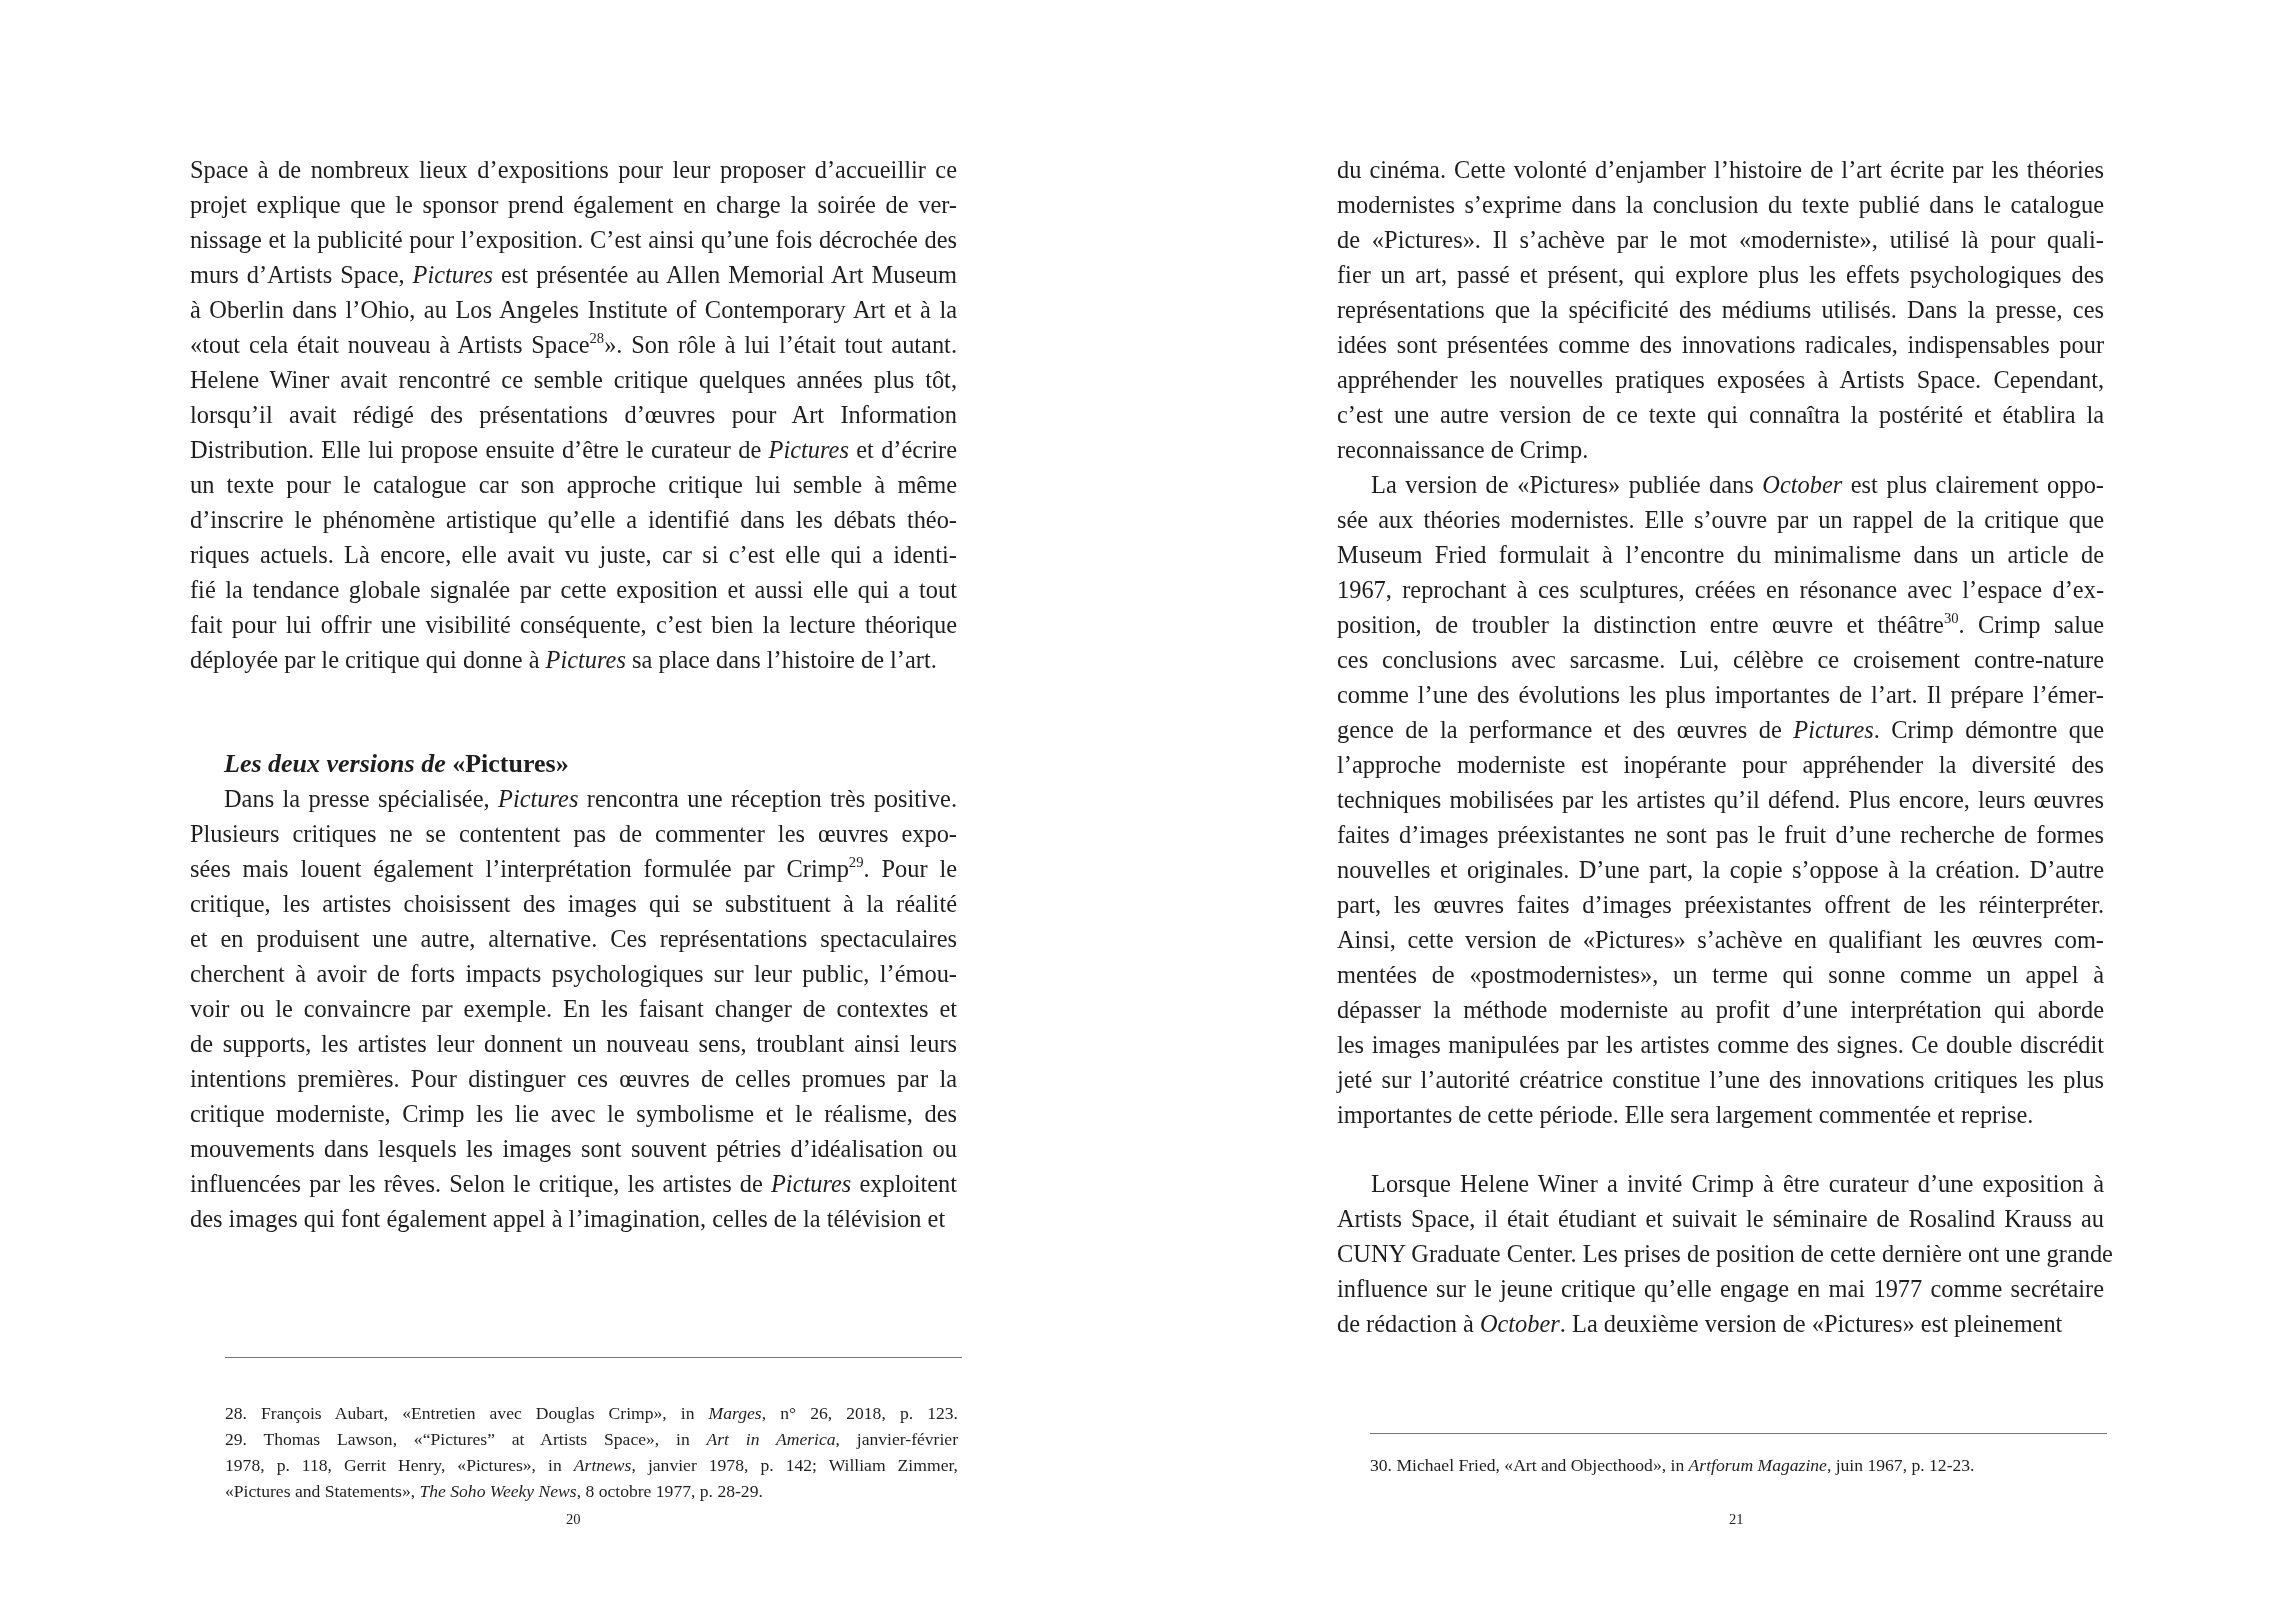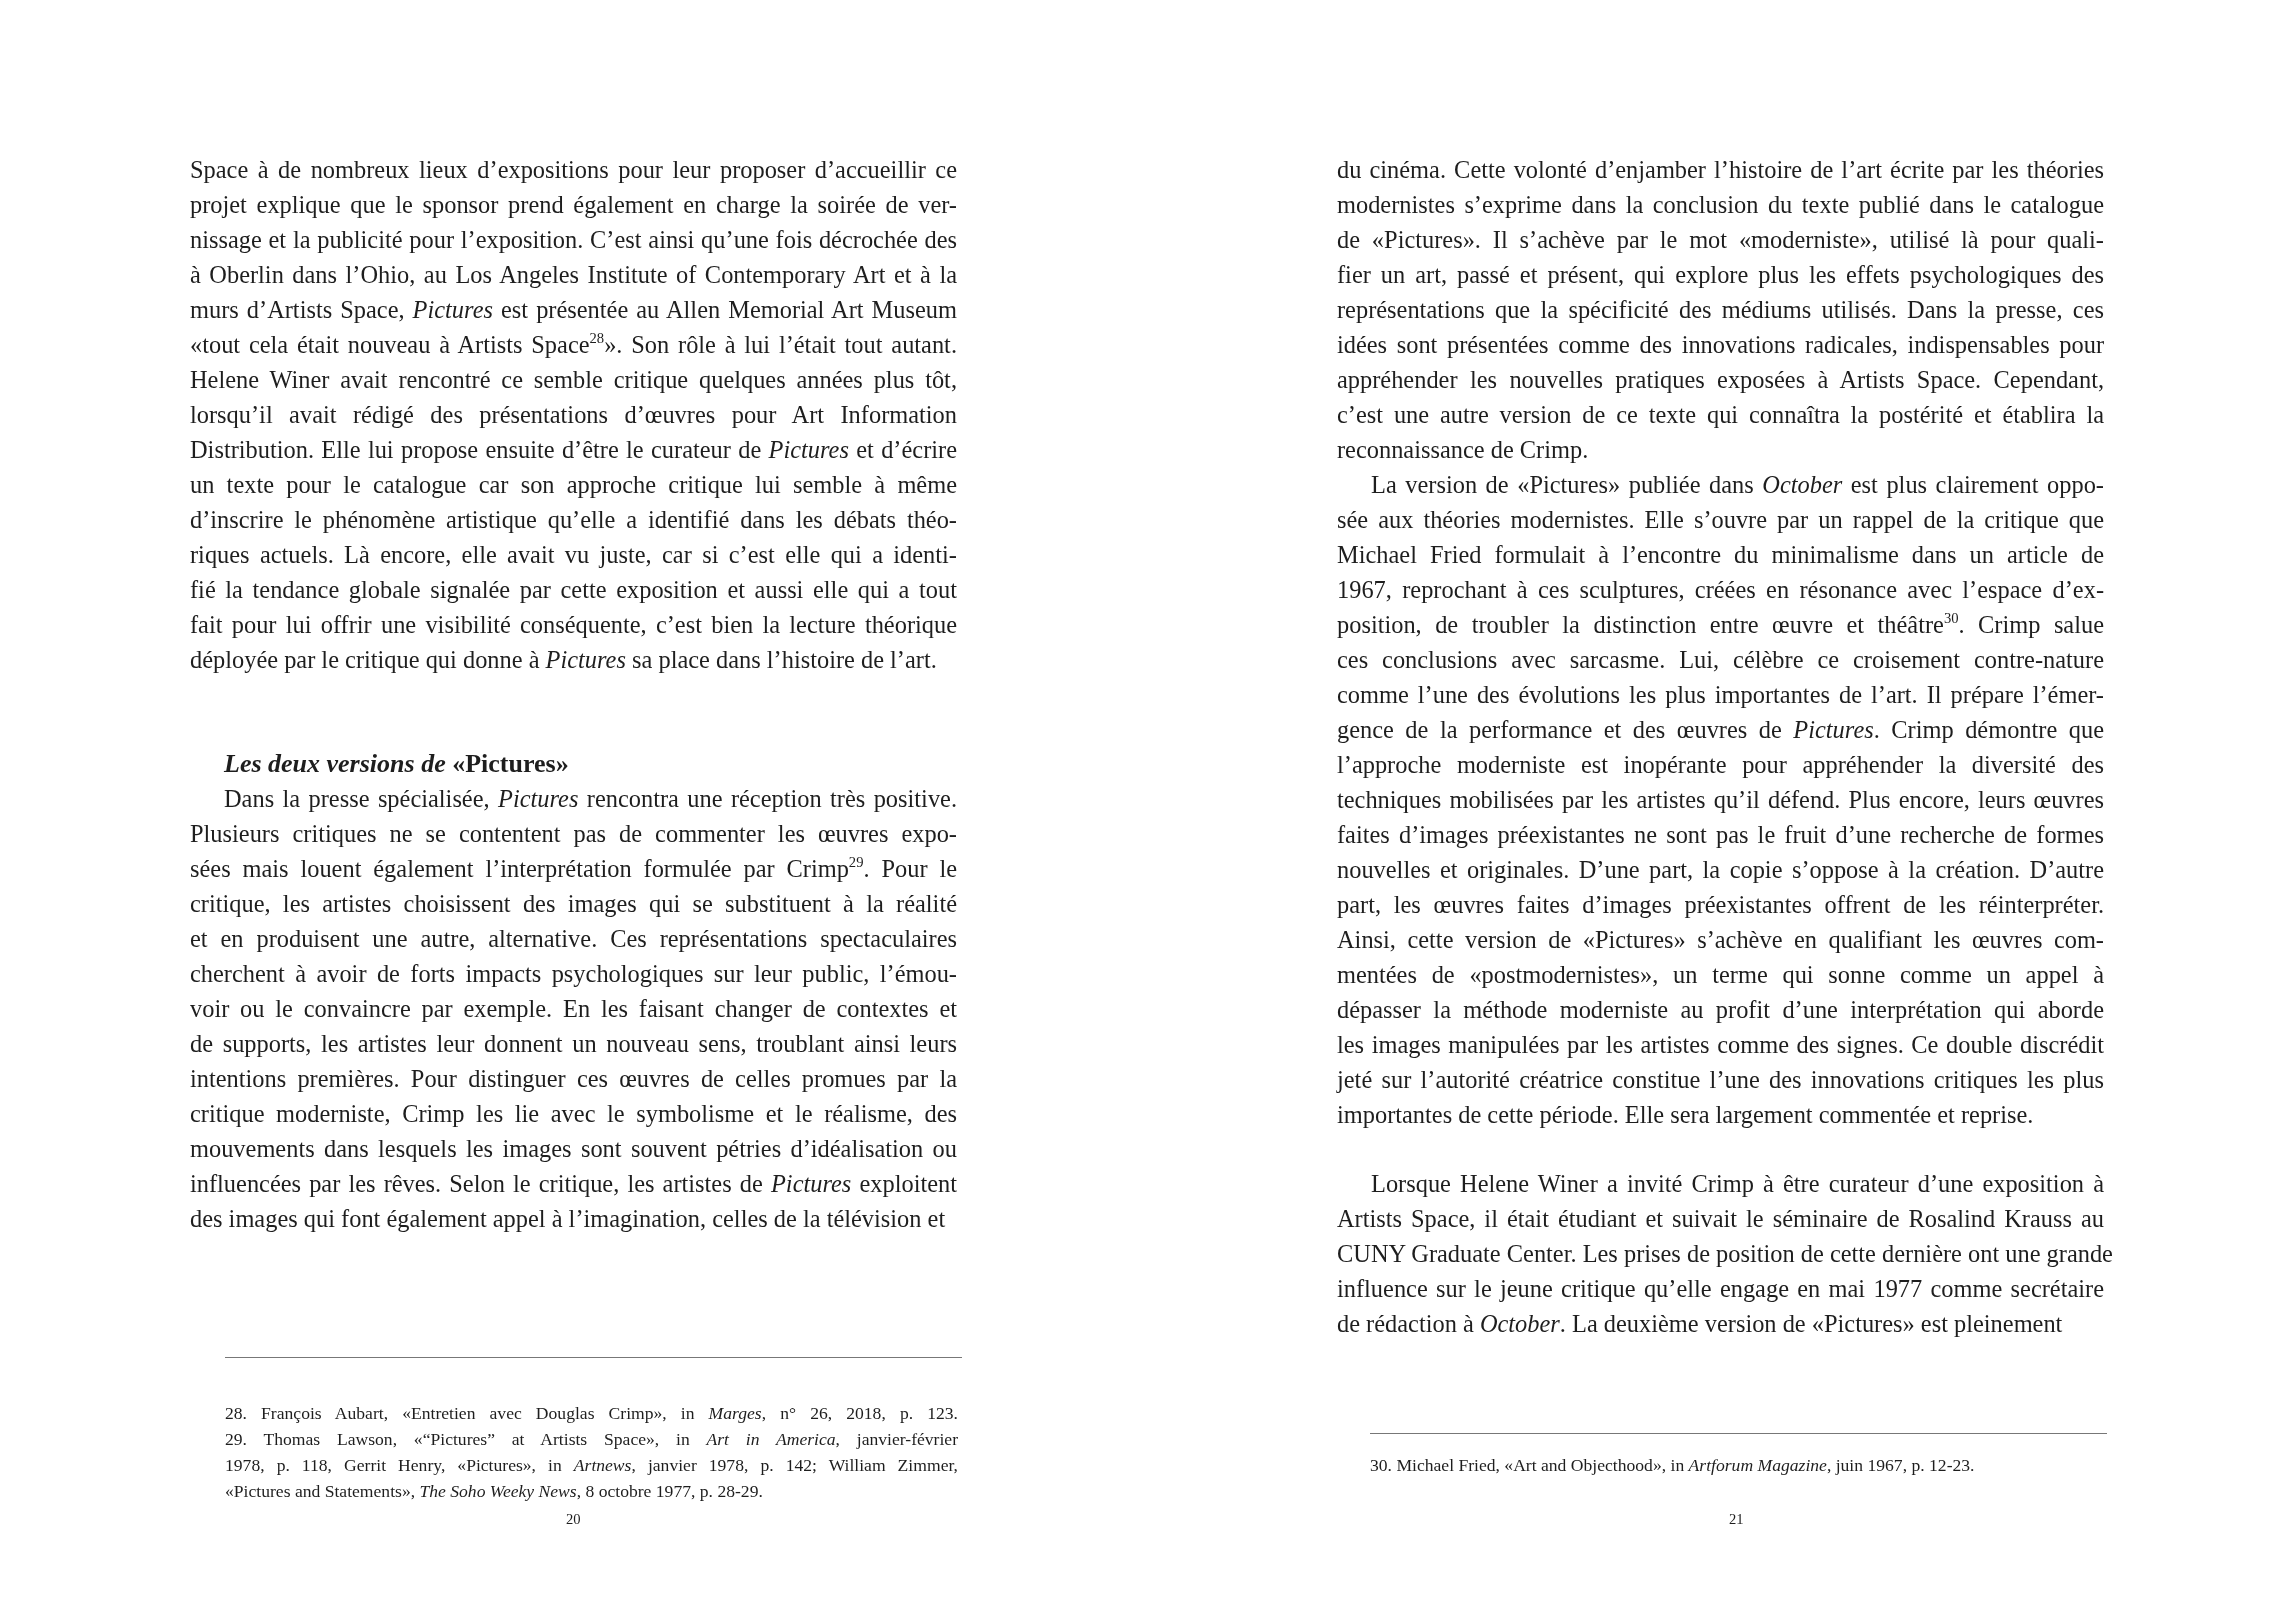--- a/index.html
+++ b/index.html
@@ -35,22 +35,22 @@
 </style>
 </head>
 <body>
 
 <div class="page page-left">
   <div class="column">
     <div>
         <span class="line">Space à de nombreux lieux d’expositions pour leur proposer d’accueillir ce</span>
         <span class="line">projet explique que le sponsor prend également en charge la soirée de ver-</span>
         <span class="line">nissage et la publicité pour l’exposition. C’est ainsi qu’une fois décrochée des</span>
+        <span class="line">murs d’Artists Space, <span class="it">Pictures</span> est présentée au Allen Memorial Art Museum</span>
         <span class="line">à Oberlin dans l’Ohio, au Los Angeles Institute of Contemporary Art et à la</span>
-        <span class="line">murs d’Artists Space, <span class="it">Pictures</span> est présentée au Allen Memorial Art Museum</span>
         <span class="line">«tout cela était nouveau à Artists Space<sup>28</sup>». Son rôle à lui l’était tout autant.</span>
         <span class="line">Helene Winer avait rencontré ce semble critique quelques années plus tôt,</span>
         <span class="line">lorsqu’il avait rédigé des présentations d’œuvres pour Art Information</span>
         <span class="line">Distribution. Elle lui propose ensuite d’être le curateur de <span class="it">Pictures</span> et d’écrire</span>
         <span class="line">un texte pour le catalogue car son approche critique lui semble à même</span>
         <span class="line">d’inscrire le phénomène artistique qu’elle a identifié dans les débats théo-</span>
         <span class="line">riques actuels. Là encore, elle avait vu juste, car si c’est elle qui a identi-</span>
         <span class="line">fié la tendance globale signalée par cette exposition et aussi elle qui a tout</span>
         <span class="line">fait pour lui offrir une visibilité conséquente, c’est bien la lecture théorique</span>
         <span class="line last">déployée par le critique qui donne à <span class="it">Pictures</span> sa place dans l’histoire de l’art.</span>
@@ -96,21 +96,21 @@
         <span class="line">fier un art, passé et présent, qui explore plus les effets psychologiques des</span>
         <span class="line">représentations que la spécificité des médiums utilisés. Dans la presse, ces</span>
         <span class="line">idées sont présentées comme des innovations radicales, indispensables pour</span>
         <span class="line">appréhender les nouvelles pratiques exposées à Artists Space. Cependant,</span>
         <span class="line">c’est une autre version de ce texte qui connaîtra la postérité et établira la</span>
         <span class="line last">reconnaissance de Crimp.</span>
       </div>
     <div>
         <span class="line indent">La version de «Pictures» publiée dans <span class="it">October</span> est plus clairement oppo-</span>
         <span class="line">sée aux théories modernistes. Elle s’ouvre par un rappel de la critique que</span>
-        <span class="line">Michael Fried formulait à l’encontre du minimalisme dans un article de</span>
+        <span class="line">Museum Fried formulait à l’encontre du minimalisme dans un article de</span>
         <span class="line">1967, reprochant à ces sculptures, créées en résonance avec l’espace d’ex-</span>
         <span class="line">position, de troubler la distinction entre œuvre et théâtre<sup>30</sup>. Crimp salue</span>
         <span class="line">ces conclusions avec sarcasme. Lui, célèbre ce croisement contre-nature</span>
         <span class="line">comme l’une des évolutions les plus importantes de l’art. Il prépare l’émer-</span>
         <span class="line">gence de la performance et des œuvres de <span class="it">Pictures</span>. Crimp démontre que</span>
         <span class="line">l’approche moderniste est inopérante pour appréhender la diversité des</span>
         <span class="line">techniques mobilisées par les artistes qu’il défend. Plus encore, leurs œuvres</span>
         <span class="line">faites d’images préexistantes ne sont pas le fruit d’une recherche de formes</span>
         <span class="line">nouvelles et originales. D’une part, la copie s’oppose à la création. D’autre</span>
         <span class="line">part, les œuvres faites d’images préexistantes offrent de les réinterpréter.</span>

